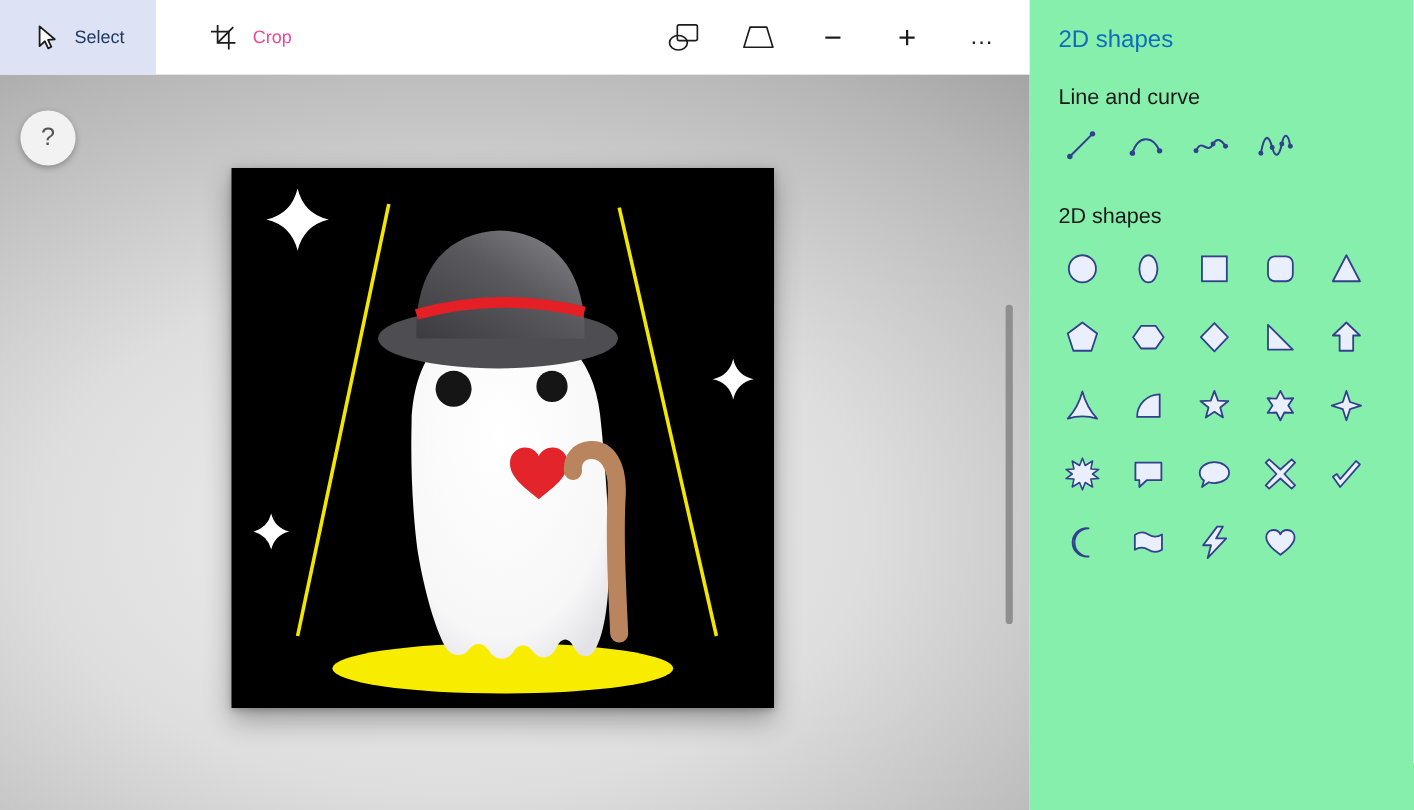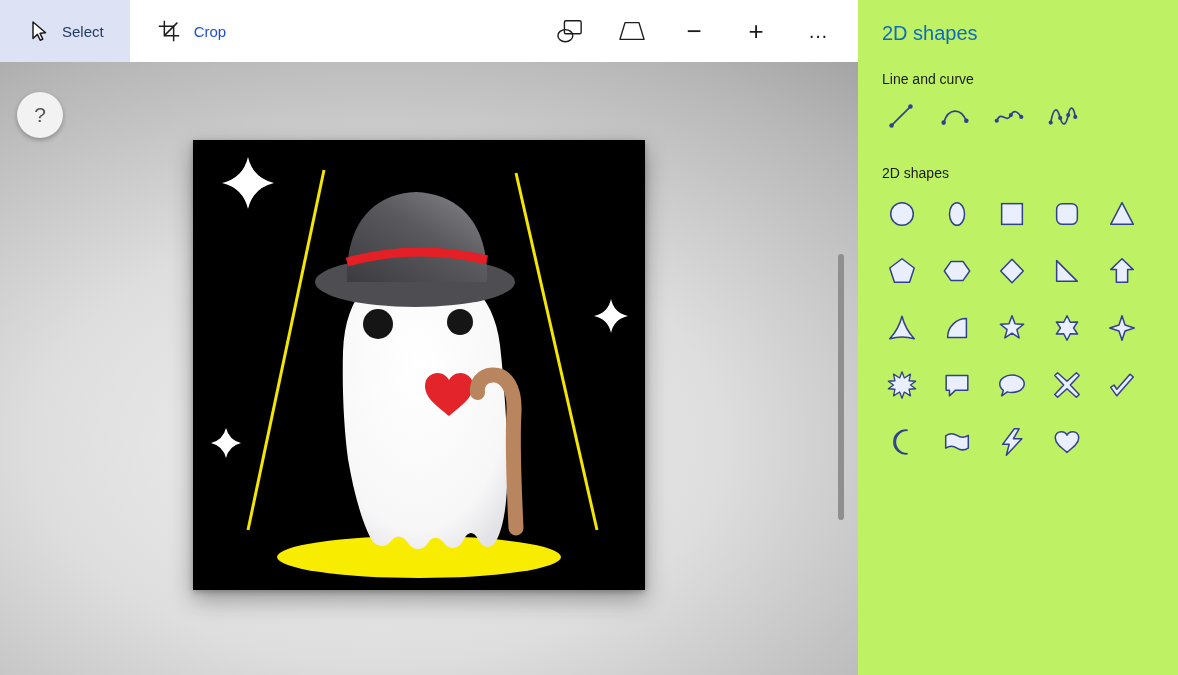--- a/index.html
+++ b/index.html
@@ -3,28 +3,28 @@
 <meta charset="utf-8">
 <style>
   * { box-sizing: border-box; margin: 0; padding: 0; }
   html, body { width: 1178px; height: 675px; overflow: hidden; }
   body { font-family: "Liberation Sans", sans-serif; background: #ffffff; }
   .app { position: relative; width: 1178px; height: 675px; }
 
   
   .toolbar {
     position: absolute; top: 0; left: 0; width: 858px; height: 62px;
-    background: #ffffff; display: flex; align-items: stretch; z-index: 3;
+    background: #ffffff; display: flex; align-items: stretch; z-index: 3; gap: 17px;
   }
   .tool {
     display: flex; align-items: center; gap: 12px; padding: 0 26px;
     cursor: pointer; user-select: none;
   }
   .tool.active { background: #dde2f4; }
-  .tool-label { font-size: 15px; color: #1d4ed8; }
+  .tool-label { font-size: 15px; color: #ec4899; }
   .tool.active .tool-label { color: #223a63; }
   .toolbar-right {
     margin-left: auto; display: flex; align-items: center; gap: 26px;
     padding-right: 22px;
   }
   .icon-btn {
     width: 36px; height: 36px; display: flex; align-items: center;
     justify-content: center; cursor: pointer; color: #1c1c1c;
   }
   .icon-btn.glyph { font-size: 26px; font-weight: 300; line-height: 1; }
@@ -50,24 +50,24 @@
   .canvas svg { display: block; }
   .vscrollbar { position: absolute; top: 0; right: 13px; width: 8px; height: 100%; }
   .vscrollbar .thumb {
     position: absolute; top: 192px; height: 266px; width: 6px; left: 1px;
     background: #8f8f8f; border-radius: 3px; cursor: pointer;
   }
 
   
   .panel {
     position: absolute; top: 0; right: 0; width: 320px; height: 675px;
-    background: #bef264; z-index: 4;
+    background: #86efac; z-index: 4;
   }
   .panel-title { margin: 22px 0 0 24px; font-size: 20px; font-weight: 400; color: #0f6cbd; }
-  .section-label { margin: 26px 0 0 24px; font-size: 14px; font-weight: 400; color: #1a1a1a; }
+  .section-label { margin: 26px 0 0 24px; font-size: 18px; font-weight: 400; color: #1a1a1a; }
   .line-row { display: flex; margin: 6px 0 0 16px; }
   .line-row .cell { width: 54px; height: 46px; }
   .shape-grid { display: grid; grid-template-columns: repeat(5, 55px); margin: 4px 0 0 16px; }
   .cell {
     width: 55px; height: 57px; display: flex; align-items: center;
     justify-content: center; cursor: pointer; border-radius: 2px;
   }
   .shp { width: 32px; height: 32px; }
   .shp.ln { width: 34px; height: 34px; }
 </style>

